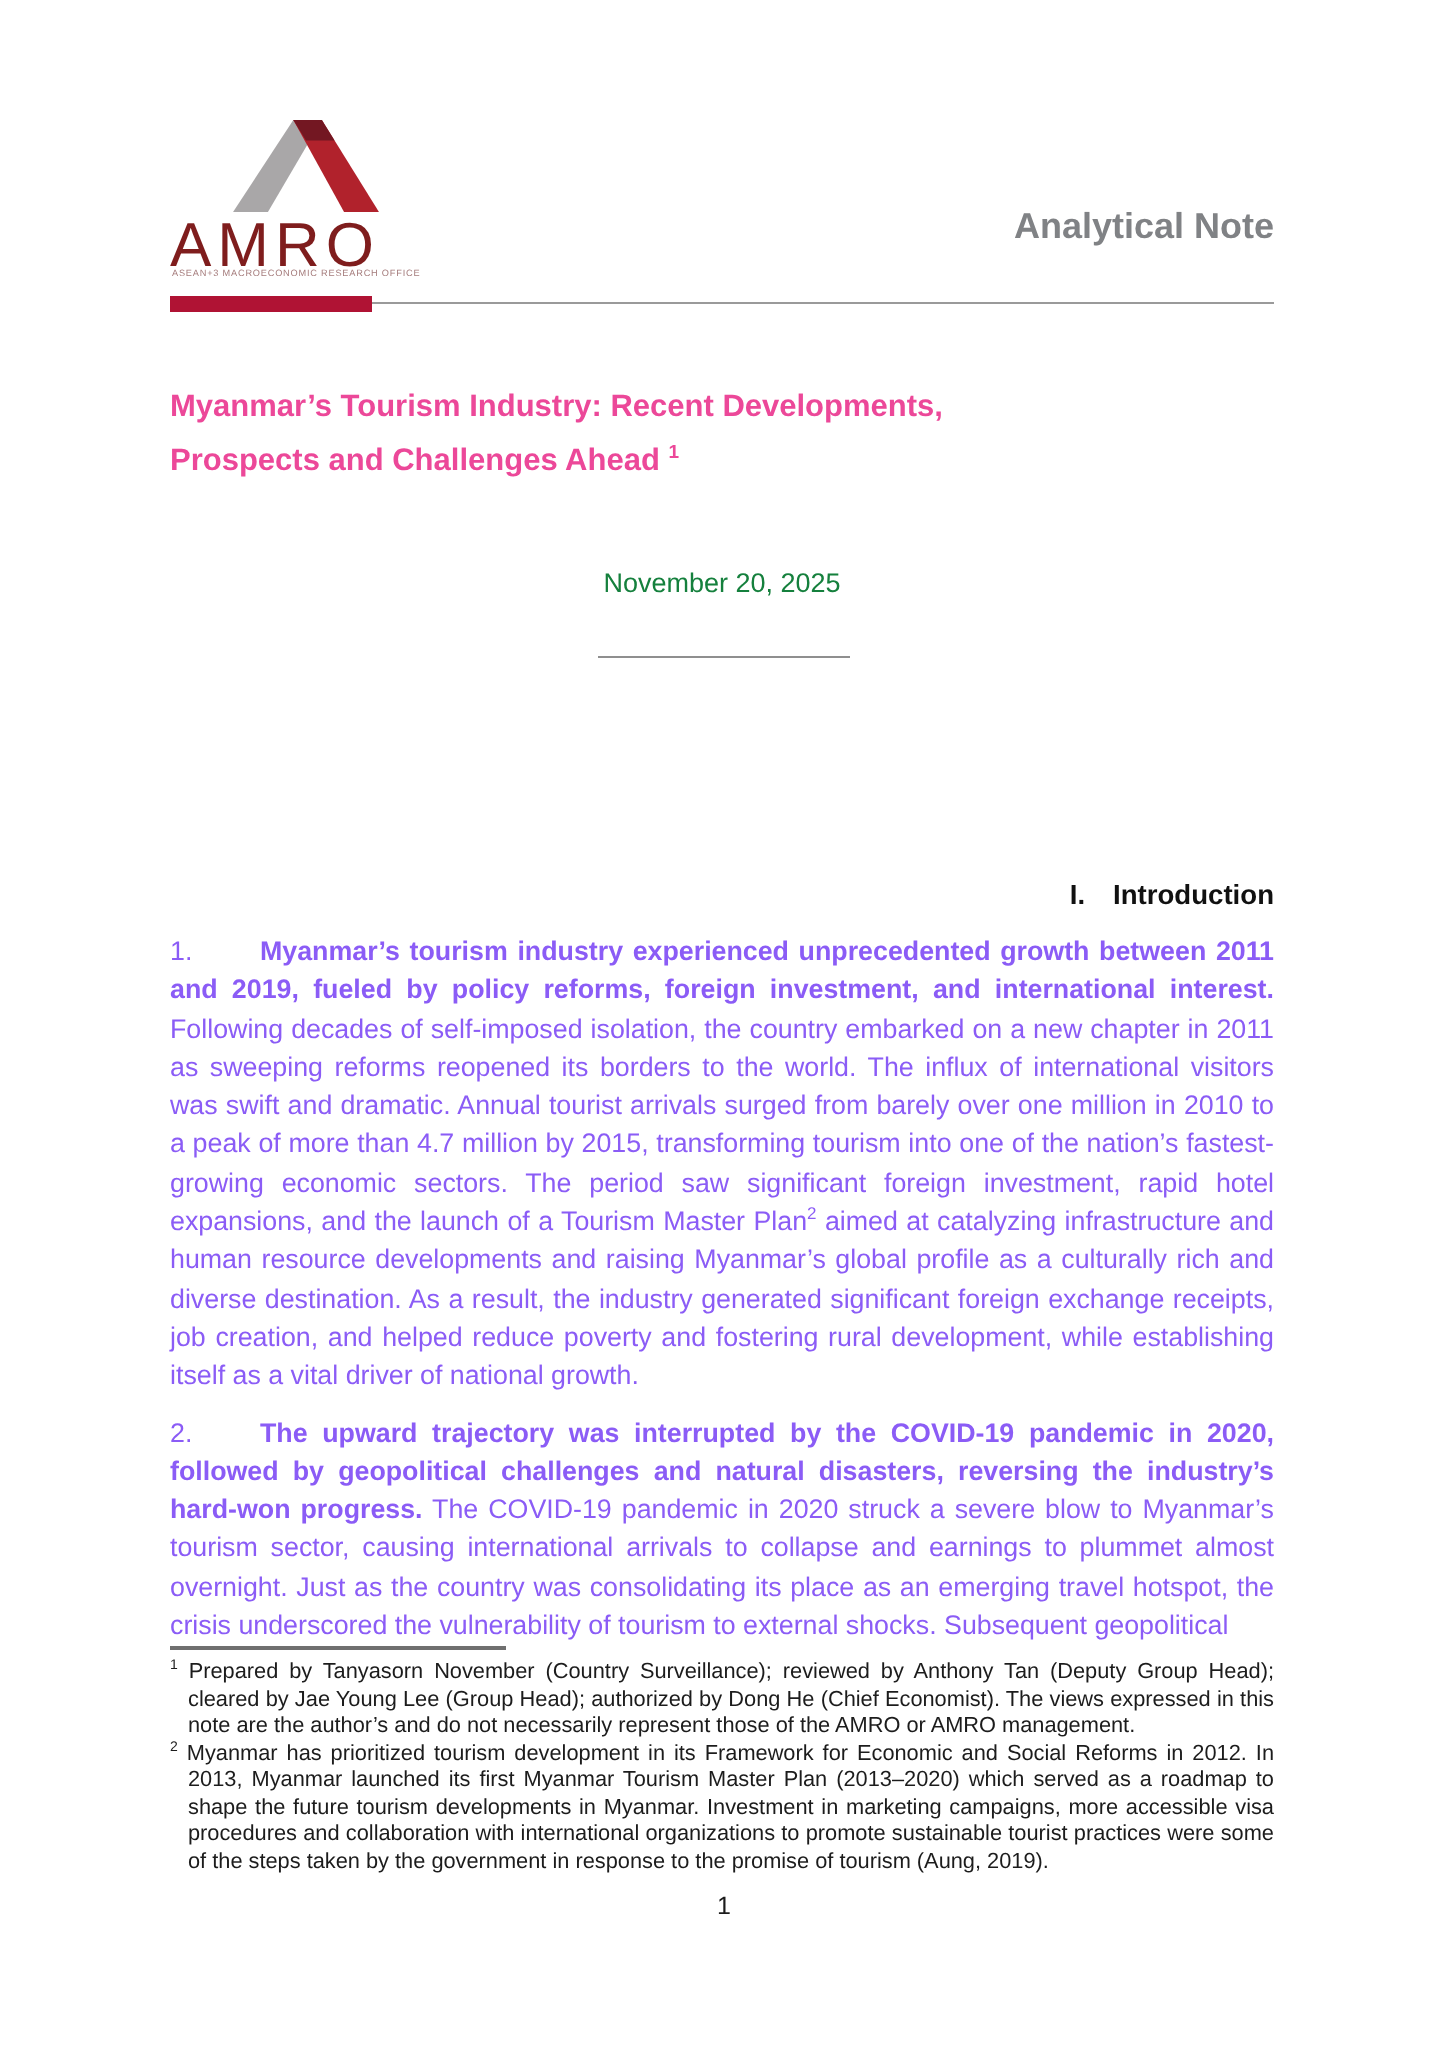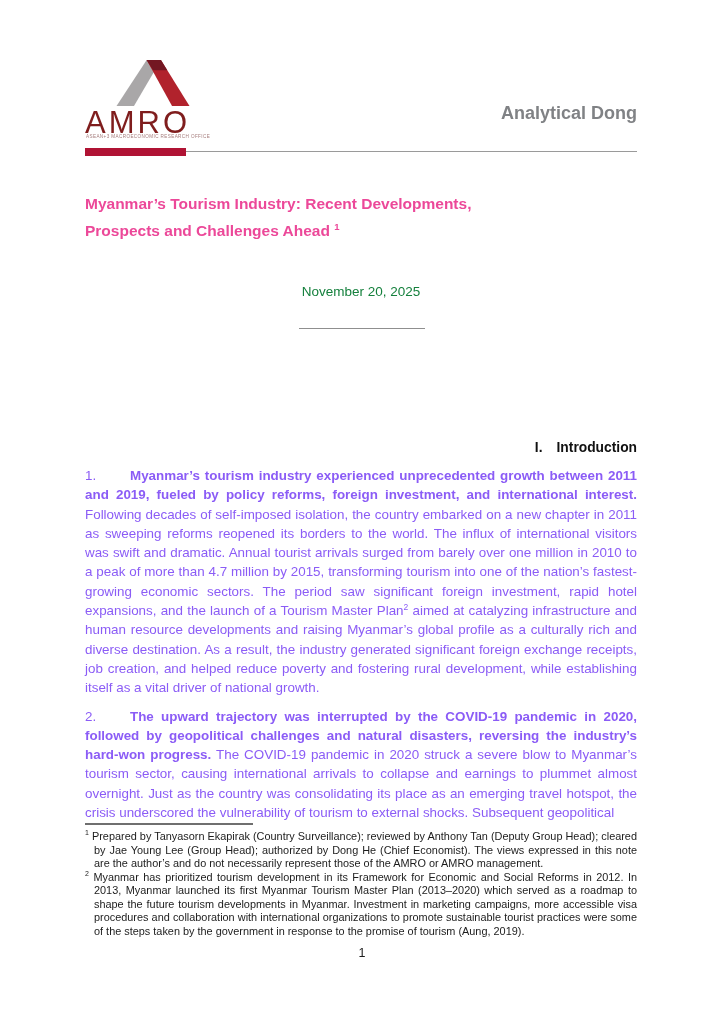--- a/index.html
+++ b/index.html
@@ -99,21 +99,21 @@
   <div class="logo-block">
     <svg class="logo-mark" width="80" height="46" viewBox="0 0 100 58">
       <polygon points="42,0 60,0 26,58 4,58" fill="#a9a7a8"></polygon>
       <polygon points="42,0 60,0 96,58 74,58" fill="#b1222c"></polygon>
       <polygon points="42,0 60,0 68,13 50,13" fill="#731722"></polygon>
     </svg>
     <div class="logo-wordmark">AMRO</div>
     <div class="logo-tagline">ASEAN+3 MACROECONOMIC RESEARCH OFFICE</div>
   </div>
 
-  <div class="doc-type">Analytical Dong</div>
+  <div class="doc-type">Analytical Note</div>
 
   <div class="header-rule">
     <div class="rule-red"></div>
     <div class="rule-gray"></div>
   </div>
 
   <div class="doc-title">
     <span>Myanmar’s Tourism Industry: Recent Developments,</span><br>
     <span>Prospects and Challenges Ahead</span>
     <sup>1</sup>
@@ -127,19 +127,19 @@
   </div>
 
   <div class="body-col">
     <p class="body-para"><span class="para-num">1.</span><b>Myanmar’s tourism industry experienced unprecedented growth between 2011 and 2019, fueled by policy reforms, foreign investment, and international interest.</b><span> Following decades of self-imposed isolation, the country embarked on a new chapter in 2011 as sweeping reforms reopened its borders to the world. The influx of international visitors was swift and dramatic. Annual tourist arrivals surged from barely over one million in 2010 to a peak of more than 4.7 million by 2015, transforming tourism into one of the nation’s fastest-growing economic sectors. The period saw significant foreign investment, rapid hotel expansions, and the launch of a Tourism Master Plan</span><sup>2</sup><span> aimed at catalyzing infrastructure and human resource developments and raising Myanmar’s global profile as a culturally rich and diverse destination. As a result, the industry generated significant foreign exchange receipts, job creation, and helped reduce poverty and fostering rural development, while establishing itself as a vital driver of national growth.</span></p>
 
     <p class="body-para"><span class="para-num">2.</span><b>The upward trajectory was interrupted by the COVID-19 pandemic in 2020, followed by geopolitical challenges and natural disasters, reversing the industry’s hard-won progress.</b><span> The COVID-19 pandemic in 2020 struck a severe blow to Myanmar’s tourism sector, causing international arrivals to collapse and earnings to plummet almost overnight. Just as the country was consolidating its place as an emerging travel hotspot, the crisis underscored the vulnerability of tourism to external shocks. Subsequent geopolitical</span></p>
   </div>
 
   <div class="footnote-rule"></div>
   <div class="footnotes">
-    <div class="footnote"><sup>1</sup><span> Prepared by Tanyasorn Ekapirak (Country Surveillance); reviewed by Anthony Tan (Deputy Group Head); cleared by Jae Young Lee (Group Head); authorized by Dong He (Chief Economist). The views expressed in this note are the author’s and do not necessarily represent those of the AMRO or AMRO management.</span></div>
+    <div class="footnote"><sup>1</sup><span> Prepared by Tanyasorn November (Country Surveillance); reviewed by Anthony Tan (Deputy Group Head); cleared by Jae Young Lee (Group Head); authorized by Dong He (Chief Economist). The views expressed in this note are the author’s and do not necessarily represent those of the AMRO or AMRO management.</span></div>
     <div class="footnote"><sup>2</sup><span> Myanmar has prioritized tourism development in its Framework for Economic and Social Reforms in 2012. In 2013, Myanmar launched its first Myanmar Tourism Master Plan (2013–2020) which served as a roadmap to shape the future tourism developments in Myanmar. Investment in marketing campaigns, more accessible visa procedures and collaboration with international organizations to promote sustainable tourist practices were some of the steps taken by the government in response to the promise of tourism (Aung, 2019).</span></div>
   </div>
 
   <div class="page-number">1</div>
 
 </div>
 
 </body></html>

